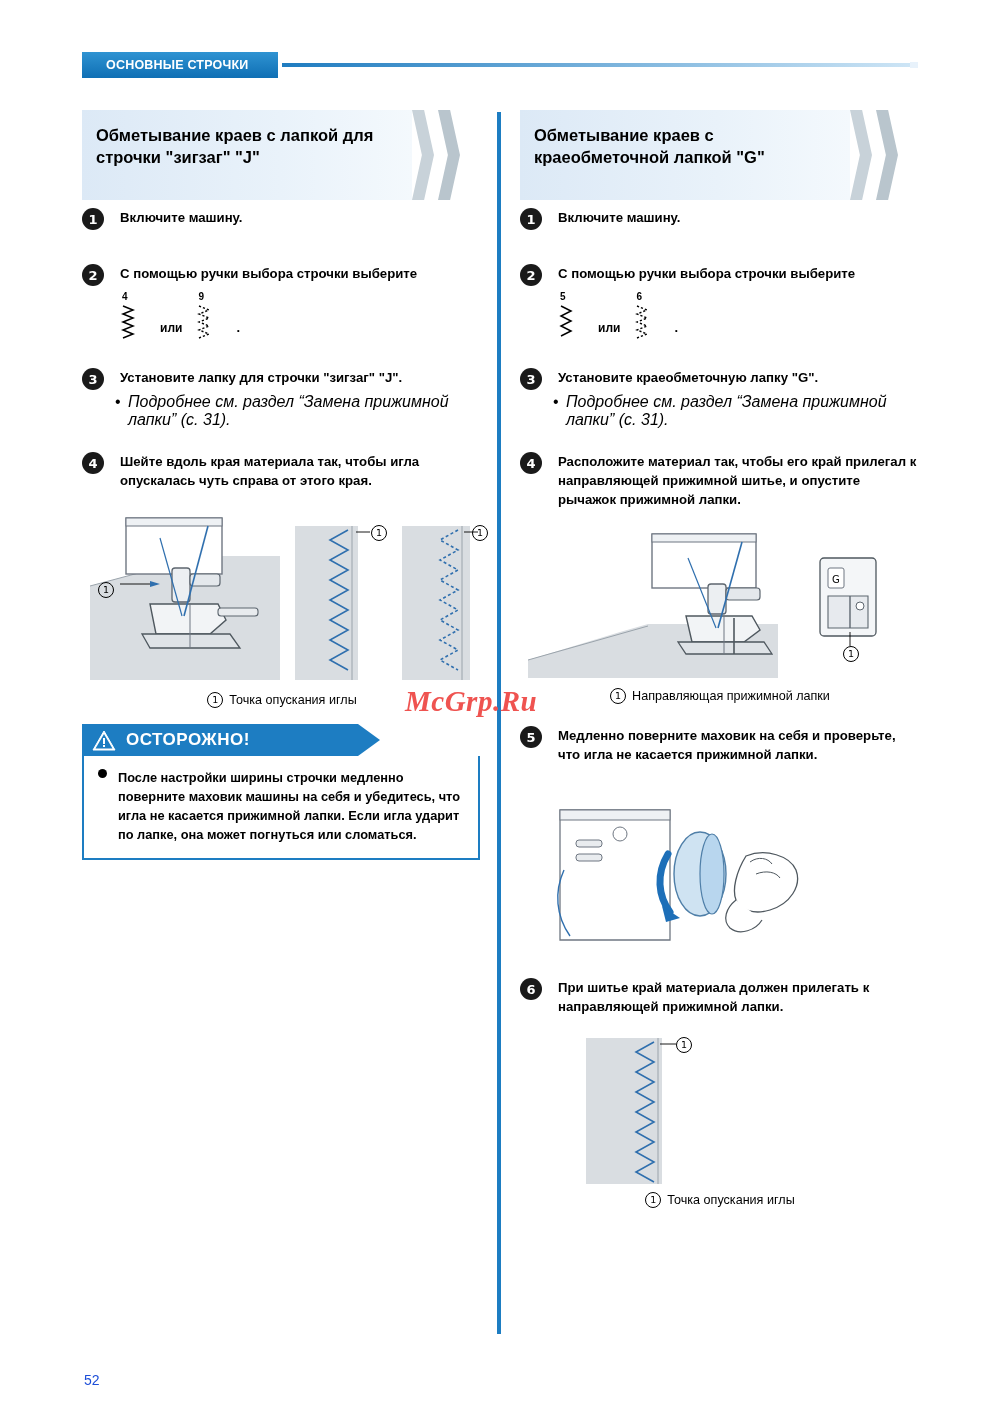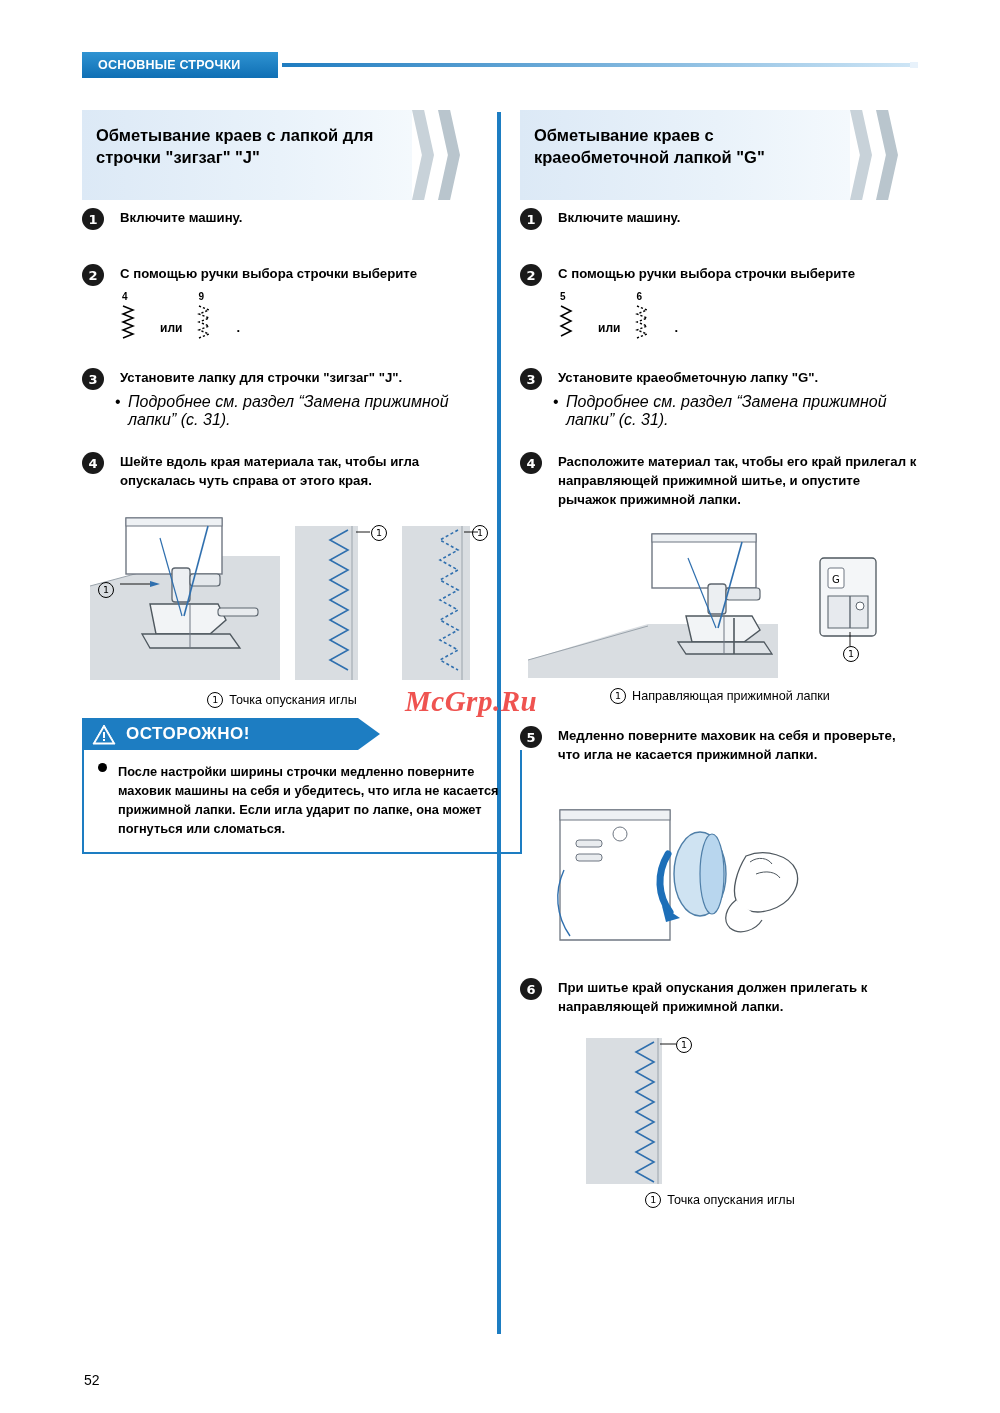--- a/index.html
+++ b/index.html
@@ -16,21 +16,21 @@
     background:#fff;
   }
   
   .header {
     position:absolute; left:82px; top:52px; width:836px; height:26px;
   }
   .header-tab {
     position:absolute; left:0; top:0; height:26px; width:196px;
     background:linear-gradient(to bottom,#2f93d2,#0f6fb4);
     color:#fff; font-size:12.5px; font-weight:bold;
-    display:flex; align-items:center; padding-left:16px;
+    display:flex; align-items:center; padding-left:24px;
     box-sizing:border-box;
     letter-spacing:.2px;
   }
   .header-rule {
     position:absolute; left:200px; top:11px; right:0; height:4px;
     background:linear-gradient(to right,#1f7cc0,#cfe6f6);
   }
   .header-rule:after{
     content:""; position:absolute; right:0; top:-1px; width:8px; height:6px;
     background:#e8f2fb;
@@ -102,21 +102,21 @@
   .fig-cap {
     margin-top:8px; font-size:12.6px; text-align:center;
     display:flex; align-items:center; justify-content:center; gap:6px;
   }
   .circ1 {
     display:inline-block; width:14px; height:14px; border:1px solid #000;
     border-radius:50%; font-size:9.5px; line-height:13px; text-align:center;
     font-family:"DejaVu Sans", sans-serif;
   }
   
-  .caution { position:relative; margin:10px 0 0 0; width:440px; }
+  .caution { position:relative; margin:16px 0 0 0; width:398px; }
   .caution .band {
     position:relative; height:32px;
     background:#1d7dc2;
     width:276px;
     display:flex; align-items:center;
   }
   .caution .band:after{
     content:""; position:absolute; right:-22px; top:0;
     border-top:16px solid transparent; border-bottom:16px solid transparent;
     border-left:22px solid #1d7dc2;
@@ -143,21 +143,21 @@
   .watermark {
     position:absolute; left:405px; top:685px;
     font-family:"Liberation Serif", serif;
     font-size:29px; font-style:italic; font-weight:bold;
     color:#ef5350; letter-spacing:.5px;
     z-index:40;
   }
   
   .pageno {
     position:absolute; left:84px; top:1372px;
-    font-size:14px; color:#000000;
+    font-size:14px; color:#1d4ed8;
   }
   .fabric { fill:#d9dde1; }
   .zig { stroke:#2f6fae; fill:none; stroke-width:1.6; }
   .edge { stroke:#9aa3ab; fill:none; stroke-width:1; }
 </style>
 </head>
 <body>
 
 <div class="page">
 
@@ -383,21 +383,21 @@
 
         <path d="M196 56 C216 48 240 56 246 70 C252 86 240 104 220 110 C204 115 190 110 186 100 C182 90 186 72 196 56 Z" fill="#fff" stroke="#4f585f" stroke-width="1.3"></path>
         <path d="M186 100 C176 108 172 120 180 128 C190 136 206 130 212 120" fill="#fff" stroke="#4f585f" stroke-width="1.2"></path>
         <path d="M200 62 C208 56 218 58 222 64" fill="none" stroke="#4f585f" stroke-width="1"></path>
         <path d="M206 74 C216 70 226 72 230 78" fill="none" stroke="#4f585f" stroke-width="1"></path>
       </svg>
     </div>
 
     <div class="step" style="min-height:46px; margin-top:24px;">
       <div class="num">6</div>
-      <div class="step-body">При шитье край опускания должен прилегать к направляющей прижимной лапки.</div>
+      <div class="step-body">При шитье край материала должен прилегать к направляющей прижимной лапки.</div>
     </div>
 
     <div class="fig" style="margin-left:38px;">
       <svg width="240" height="150" viewBox="0 0 240 150">
         <polygon class="fabric" points="28,4 104,4 104,150 28,150"></polygon>
         <polyline class="zig" points="96,8 78,18 96,28 78,38 96,48 78,58 96,68 78,78 96,88 78,98 96,108 78,118 96,128 78,138 96,148"></polyline>
         <line x1="100" y1="4" x2="100" y2="150" stroke="#9aa3ab" stroke-width="1"></line>
         <line x1="118" y1="10" x2="102" y2="10" stroke="#000" stroke-width="0.9"></line>
       </svg>
       <div style="position:absolute; left:118px; top:3px;" class="circ1">1</div>

